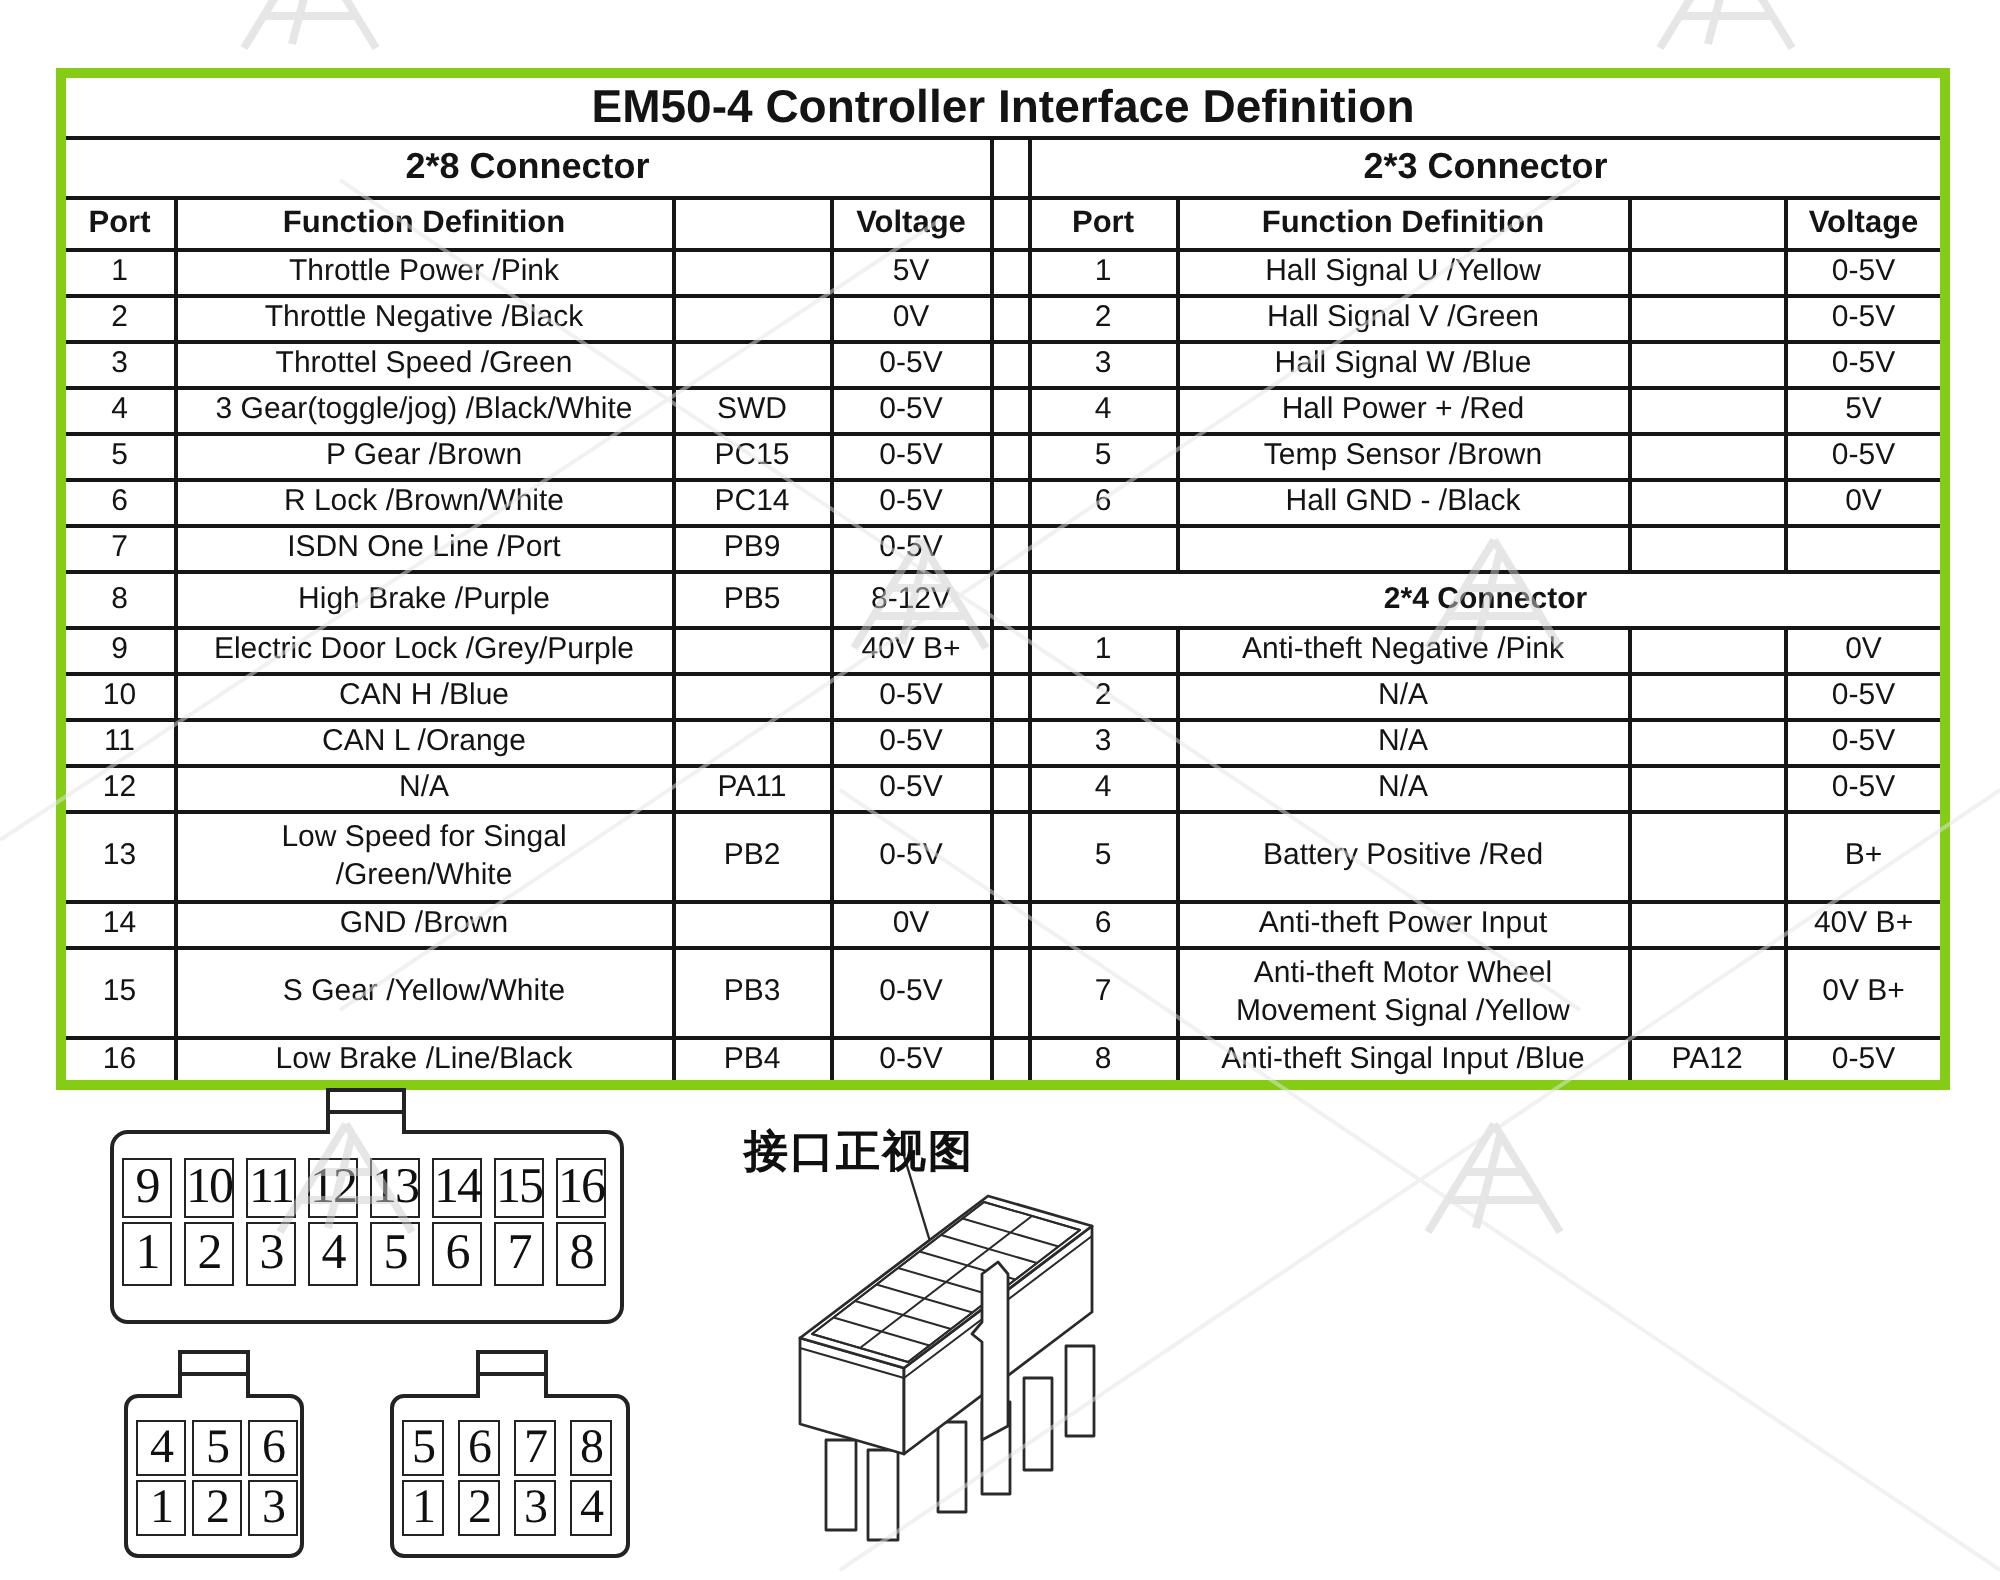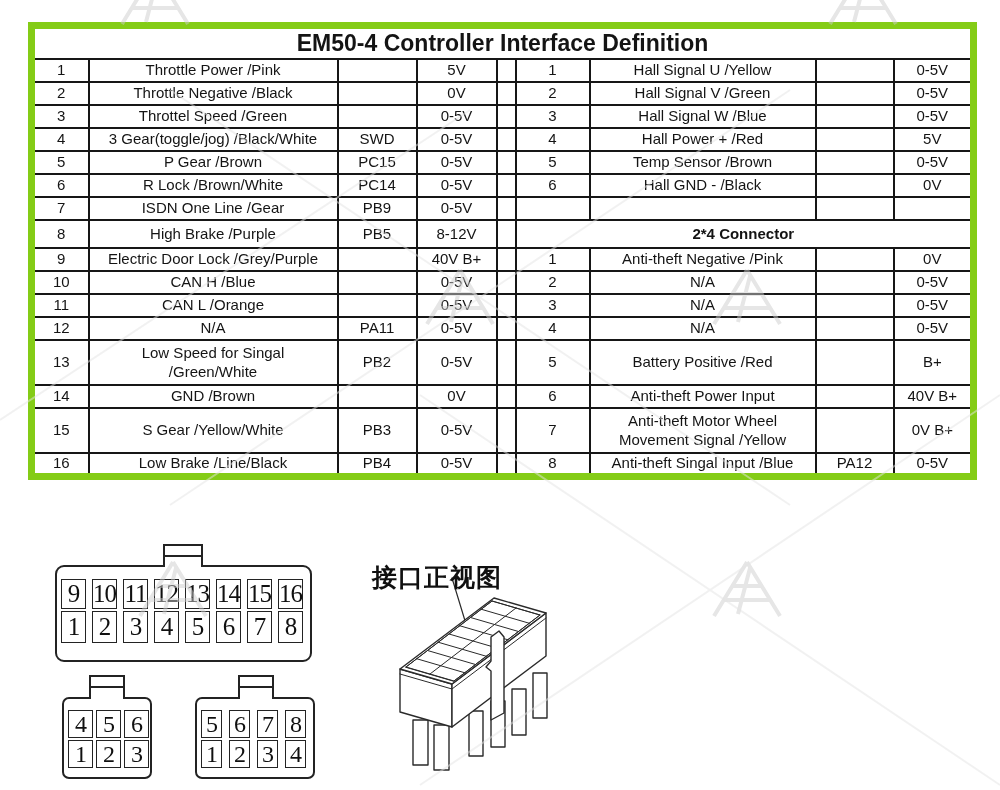--- a/index.html
+++ b/index.html
@@ -1,21 +1,21 @@
 <!DOCTYPE html>
 <html><head>
 <meta charset="utf-8">
 <style>
   html,body{margin:0;padding:0;background:#fff}
   .page{position:relative;width:1000px;height:790px;background:#ffffff;
         font-family:"Liberation Sans",sans-serif;color:#141414;overflow:hidden}
 
   
-  table.spec{position:absolute;left:28px;top:22px;width:942px;
-             border-collapse:collapse;table-layout:fixed;border:7px solid #84cc16}
+  table.spec{position:absolute;left:28px;top:34px;width:942px;
+             border-collapse:collapse;table-layout:fixed;border:5px solid #84cc16}
   table.spec td{border:2px solid #161616;text-align:center;vertical-align:middle;
                 font-size:15px;line-height:1.22;padding:0 2px;white-space:pre-line;
                 overflow:hidden}
   tr.title-row td{font-size:23px;font-weight:bold;height:29px;white-space:nowrap}
   tr.sec td{font-size:18px;font-weight:bold;height:28px}
   tr.colh td{font-weight:bold;height:24px;font-size:15.5px}
   tr.r   {height:23px}
   tr.r8  {height:28px}
   tr.tall{height:45px}
   td.sec2{font-size:18px;font-weight:bold}
@@ -27,21 +27,21 @@
   .tab{position:absolute;border:2px solid #232323;border-bottom:none;background:#fff;
        box-sizing:border-box;z-index:3}
   .tab i{display:block;height:9px;border-bottom:2px solid #232323}
   .pgrid{position:absolute;display:grid;z-index:4}
   .pinbox{border:1.6px solid #232323;box-sizing:border-box;background:#fff;
           display:flex;align-items:center;justify-content:center;
           font-family:"Liberation Serif","DejaVu Serif",serif;color:#101010}
   .pinbox.big{font-size:25px;letter-spacing:-1px}
   .pinbox.small{font-size:24px;letter-spacing:-1px}
 
-  .cn-label{position:absolute;left:372px;top:561px;font-size:25px;font-weight:bold;
+  .cn-label{position:absolute;left:372px;top:561px;font-size:22px;font-weight:bold;
             letter-spacing:1px;color:#101010;z-index:4;
             font-family:Liberation Serif, serif}
 
   svg.iso{position:absolute;left:395px;top:570px;z-index:2}
   svg.overlay{position:absolute;left:0;top:0;z-index:6;pointer-events:none}
 </style>
 </head>
 <body>
 
 <div class="page">
@@ -55,20 +55,36 @@
       <col style="width:19px">
       <col style="width:74px">
         <col style="width:226px">
         <col style="width:78px">
         <col style="width:80px">
     </colgroup>
     <tbody>
         <tr class="title-row">
           <td colspan="9">EM50-4 Controller Interface Definition</td>
         </tr>
+    <tr class="sec">
+      <td colspan="4">2*8 Connector</td>
+      <td></td>
+      <td colspan="4">2*3 Connector</td>
+    </tr>
+    <tr class="colh">
+      <td>Port</td>
+      <td>Function Definition</td>
+      <td></td>
+      <td>Voltage</td>
+      <td></td>
+      <td>Port</td>
+      <td>Function Definition</td>
+      <td></td>
+      <td>Voltage</td>
+    </tr>
 
     <tr class="r">
           <td>1</td>
           <td>Throttle Power /Pink</td>
           <td></td>
           <td>5V</td>
           <td></td>
           <td>1</td>
           <td>Hall  Signal U /Yellow</td>
           <td></td>
@@ -125,21 +141,21 @@
           <td>0-5V</td>
           <td></td>
           <td>6</td>
           <td>Hall GND - /Black</td>
           <td></td>
           <td>0V</td>
         </tr>
 
     <tr class="r">
           <td>7</td>
-          <td>ISDN One Line /Gear</td>
+          <td>ISDN One Line /Port</td>
           <td>PB9</td>
           <td>0-5V</td>
           <td></td>
           <td></td>
           <td></td>
           <td></td>
           <td></td>
         </tr>
     <tr class="r8">
           <td>8</td>

